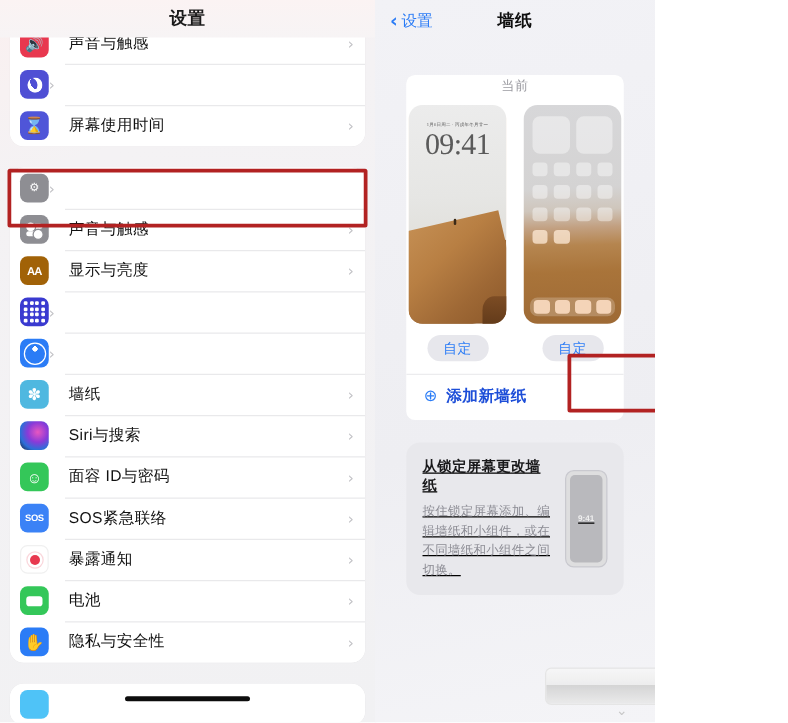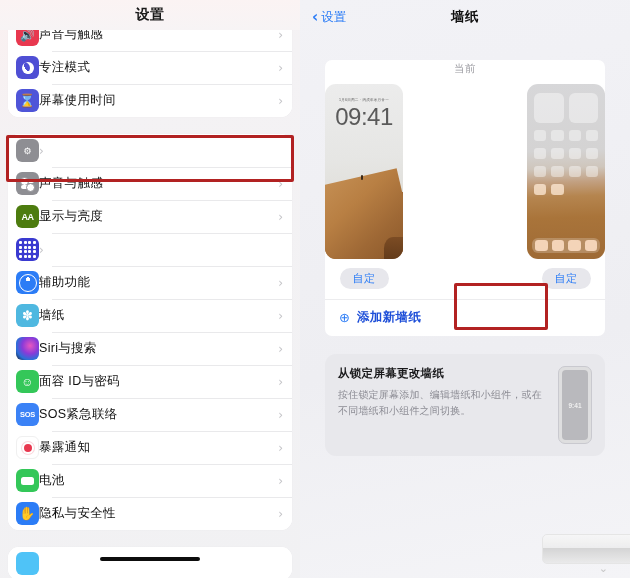--- a/index.html
+++ b/index.html
@@ -4,21 +4,21 @@
 <style>
   * { box-sizing: border-box; margin: 0; padding: 0; }
   html, body {
     width: 630px; height: 578px;
     font-family: "Liberation Sans", "DejaVu Sans", sans-serif;
     background: #ffffff;
     overflow: hidden;
   }
   .screenshot {
     position: relative;
-    width: 630px; height: 578px;
+    width: 524px; height: 578px;
     background: #fdfdfd;
     display: flex;
   }
 
   
   .left-panel {
     position: relative;
     width: 300px; height: 578px;
     background: linear-gradient(160deg,#faf0f0 0%, #f4f2f4 22%, #f1f1f3 100%);
     overflow: hidden;
@@ -57,21 +57,21 @@
   }
   .app-icon {
     width: 23px; height: 23px;
     border-radius: 6px;
     flex: 0 0 23px;
     display: flex; align-items: center; justify-content: center;
     color: #fff; font-size: 9px; font-weight: bold;
     overflow: hidden; position: relative;
   }
   .row-label {
-    margin-left: 0;
+    margin-left: 16px;
     font-size: 12.5px;
     color: #111;
     letter-spacing: .3px;
     flex: 1;
   }
   .chevron {
     color: #c3c3c7; font-size: 12px; line-height: 1;
     font-family: "DejaVu Sans", sans-serif;
   }
   .group-gap { height: 17px; }
@@ -150,21 +150,21 @@
     margin: 26px 25px 0 25px;
     background: #fff;
     border-radius: 7px;
     padding: 2px 0 0 0;
     overflow: hidden;
   }
   .current-label {
     text-align: center; font-size: 10.5px; color: #9b9ba1; letter-spacing:.5px;
     margin-bottom: 8px;
   }
-  .previews { display: flex; justify-content: space-between; gap: 14px; }
+  .previews { display: flex; justify-content: center; gap: 14px; font-family: Liberation Serif, serif; }
   .preview-col { display: flex; flex-direction: column; align-items: center; }
   .phone {
     width: 78px; height: 175px; border-radius: 11px; overflow: hidden;
     position: relative;
   }
   
   .lock {
     background:
       linear-gradient(178deg,#ececec 0%,#e6e6e4 42%,#e2e1dd 58%,#e0ded8 62%, transparent 62.5%),
       linear-gradient(160deg,#c08a4e 0%, #a9703a 45%, #8a5a2e 100%);
@@ -228,21 +228,21 @@
     border-top: 1px solid #ececee;
   }
   .add-icon { color:#2b7cf6; font-size:13px; line-height:1; font-family:"DejaVu Sans",sans-serif;}
   .add-label { color:#1d4ed8; font-size:12.5px; font-weight:bold; letter-spacing:.4px;}
 
   .tip-card {
     margin: 18px 25px 0 25px;
     background: #e8e8ec;
     border-radius: 11px;
     padding: 12px 13px;
-    display: flex; gap: 12px; align-items: flex-start;
+    display: flex; gap: 12px; align-items: center; text-decoration: underline;
   }
   .tip-text { flex:1; }
   .tip-title { font-size: 11.5px; font-weight: bold; color:#19191b; margin-bottom:6px; letter-spacing:.3px;}
   .tip-body { font-size: 10px; line-height: 1.55; color:#8c8c94; letter-spacing:.2px;}
   .tip-phone {
     width: 34px; height: 78px; border-radius: 7px;
     border: 1.5px solid #c9c9cf; background:#dededf;
     display:flex; align-items:center; justify-content:center;
     flex: 0 0 34px;
     padding: 3px;
@@ -286,21 +286,20 @@
       <div class="card group-top">
 
         <div class="row">
           <div class="app-icon ic-sound" style="background:#e8384f">🔊</div>
           <div class="row-label">声音与触感</div>
           <div class="chevron">›</div>
         </div>
 
         <div class="row">
           <div class="app-icon ic-moon" style="background:#4f4fd4"></div>
-          <div class="row-label">专注模式</div>
           <div class="chevron">›</div>
         </div>
 
         <div class="row">
           <div class="app-icon ic-hourglass" style="background:#4f55d8">⌛</div>
           <div class="row-label">屏幕使用时间</div>
           <div class="chevron">›</div>
         </div>
       </div>
 
@@ -318,21 +317,21 @@
             <span class="ic-control">
                 <i></i>
                 <i></i>
               </span>
           </div>
           <div class="row-label">声音与触感</div>
           <div class="chevron">›</div>
         </div>
 
         <div class="row">
-          <div class="app-icon ic-aa" style="background:#4d7c0f">AA</div>
+          <div class="app-icon ic-aa" style="background:#a16207">AA</div>
           <div class="row-label">显示与亮度</div>
           <div class="chevron">›</div>
         </div>
 
         <div class="row">
           <div class="app-icon" style="background:#3a3ad0">
             <span class="ic-grid">
                 <s></s>
                 <s></s>
                 <s></s>
@@ -349,21 +348,20 @@
                 <s></s>
                 <s></s>
                 <s></s>
               </span>
           </div>
           <div class="chevron">›</div>
         </div>
 
         <div class="row">
           <div class="app-icon ic-access" style="background:#2b7cf6"></div>
-          <div class="row-label">辅助功能</div>
           <div class="chevron">›</div>
         </div>
 
         <div class="row">
           <div class="app-icon ic-flower" style="background:#4fb8e0">✽</div>
           <div class="row-label">墙纸</div>
           <div class="chevron">›</div>
         </div>
 
         <div class="row">

